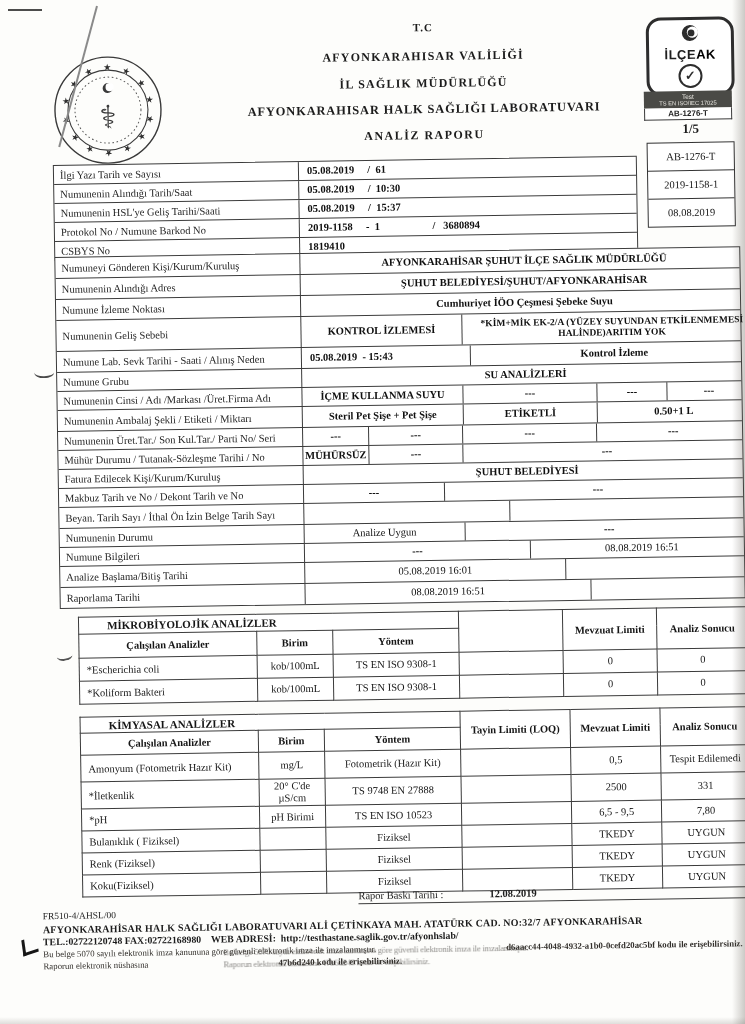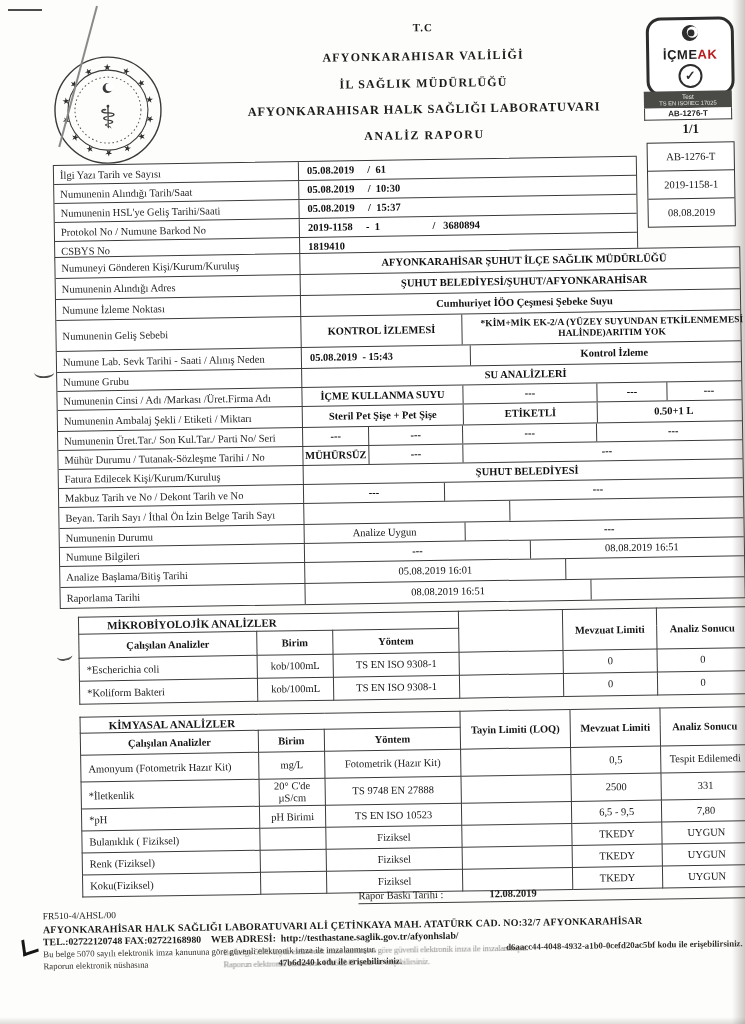--- a/index.html
+++ b/index.html
@@ -13,21 +13,21 @@
   .hdr .tc{font-size:11px;font-weight:bold;letter-spacing:1px;margin-bottom:16px;}
   .hdr .l1{font-size:12px;font-weight:bold;letter-spacing:1.2px;margin-bottom:12px;}
   .hdr .l2{font-size:12px;font-weight:bold;letter-spacing:1.2px;margin-bottom:11px;}
   .hdr .l3{font-size:12.5px;font-weight:bold;letter-spacing:.8px;margin-bottom:11px;}
   .hdr .l4{font-size:12px;font-weight:bold;letter-spacing:1.5px;}
 
   
   .turkak{position:absolute;left:653px;top:22px;width:82px;border:3px solid #2d2d2d;border-radius:15px;
           text-align:center;padding:4px 0 5px 0;background:#fff;font-family:"Liberation Sans",sans-serif;}
   .tk-name{font-size:13px;font-weight:bold;letter-spacing:.5px;color:#1f1f1f;line-height:1;margin:2px 0 3px 0;}
-  .tk-name .lt{color:#b91c1c;}
+  .tk-name .lt{color:#000000;}
   .tk-check{width:20px;height:20px;border:2px solid #2d2d2d;border-radius:50%;margin:0 auto;
             font-size:13px;font-weight:bold;line-height:19px;color:#2d2d2d;}
   .stamp{position:absolute;left:650px;top:96px;width:88px;text-align:center;}
   .stamp .dark{background:#4a4a46;color:#e6e4de;padding:2px 0 1px 0;line-height:1.15;}
   .stamp .dark .s1{font-size:6.5px;font-family:"Liberation Sans",sans-serif;}
   .stamp .dark .s2{font-size:5.8px;font-family:"Liberation Sans",sans-serif;white-space:nowrap;}
   .stamp .code{border:1.5px solid #3a3a3a;border-top:none;background:#fff;font-size:8px;font-weight:bold;
                font-family:"Liberation Sans",sans-serif;padding:1px 0;color:#222;}
   .pageno{position:absolute;left:688px;top:126px;font-size:13px;font-weight:bold;}
 
@@ -122,33 +122,33 @@
     <div class="l3">AFYONKARAHISAR HALK SAĞLIĞI LABORATUVARI</div>
     <div class="l4">ANALİZ RAPORU</div>
   </div>
 
   <div class="turkak">
     <svg width="20" height="18" viewBox="0 0 20 18">
       <circle cx="10" cy="9" r="8" fill="#2c2c2c"></circle>
       <circle cx="12.6" cy="8.2" r="5.6" fill="#ffffff"></circle>
       <circle cx="11.2" cy="9" r="3.4" fill="#2c2c2c"></circle>
     </svg>
-    <div class="tk-name"><span>İÇME</span><span class="lt">AK</span></div>
+    <div class="tk-name"><span>İLÇE</span><span class="lt">AK</span></div>
     <div class="tk-check">✓</div>
   </div>
 
   <div class="stamp">
     <div class="dark">
       <div class="s1">Test</div>
       <div class="s2">TS EN ISO/IEC 17025</div>
     </div>
     <div class="code">AB-1276-T</div>
   </div>
 
-  <div class="pageno">1/1</div>
+  <div class="pageno">1/5</div>
 
   <div class="refbox">
     <div class="cell">AB-1276-T</div>
     <div class="cell">2019-1158-1</div>
     <div class="cell">08.08.2019</div>
   </div>
 
   <div class="tbl" style="left:58px;top:160px;width:582px;">
     <div class="trow" style="height:18px;">
       <div class="lbl">İlgi Yazı Tarih ve Sayısı</div>

